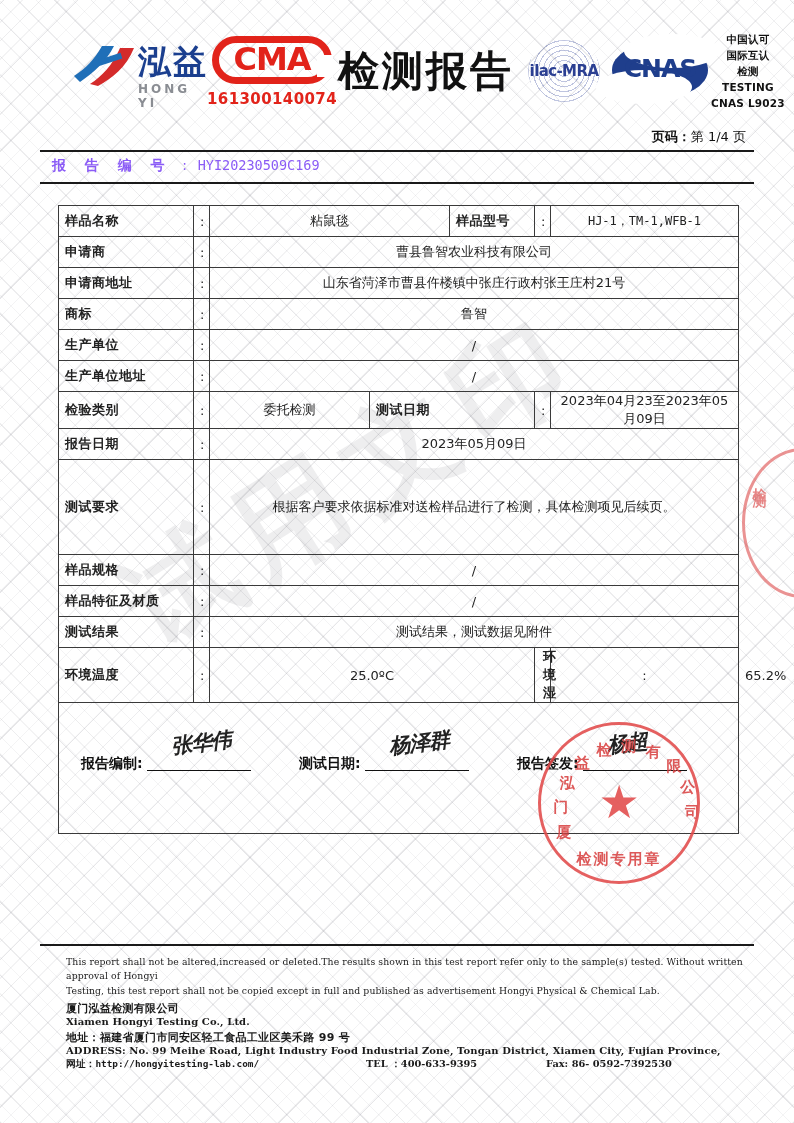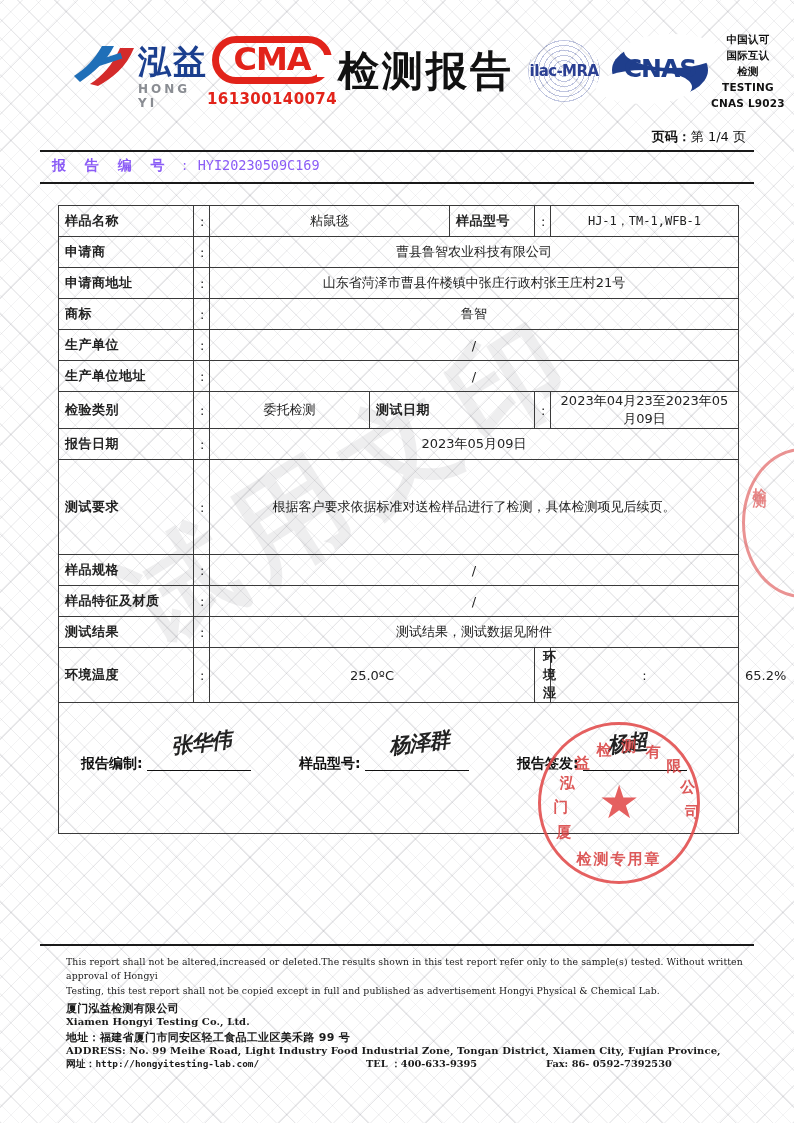--- a/index.html
+++ b/index.html
@@ -309,21 +309,21 @@
 
     <tr class="sig">
       <td colspan="7" style="padding:0">
         <div class="sigwrap">
           <div class="sigitem" style="left:22px">
             <span>报告编制:</span><span class="sigline"></span>
           </div>
           <div class="hand" style="left:112px">张华伟</div>
 
           <div class="sigitem" style="left:240px">
-            <span>样品型号:</span><span class="sigline"></span>
+            <span>测试日期:</span><span class="sigline"></span>
           </div>
           <div class="hand" style="left:330px">杨泽群</div>
 
           <div class="sigitem" style="left:458px">
             <span>报告签发:</span><span class="sigline"></span>
           </div>
           <div class="hand" style="left:548px">杨超</div>
         </div>
       </td>
     </tr>

